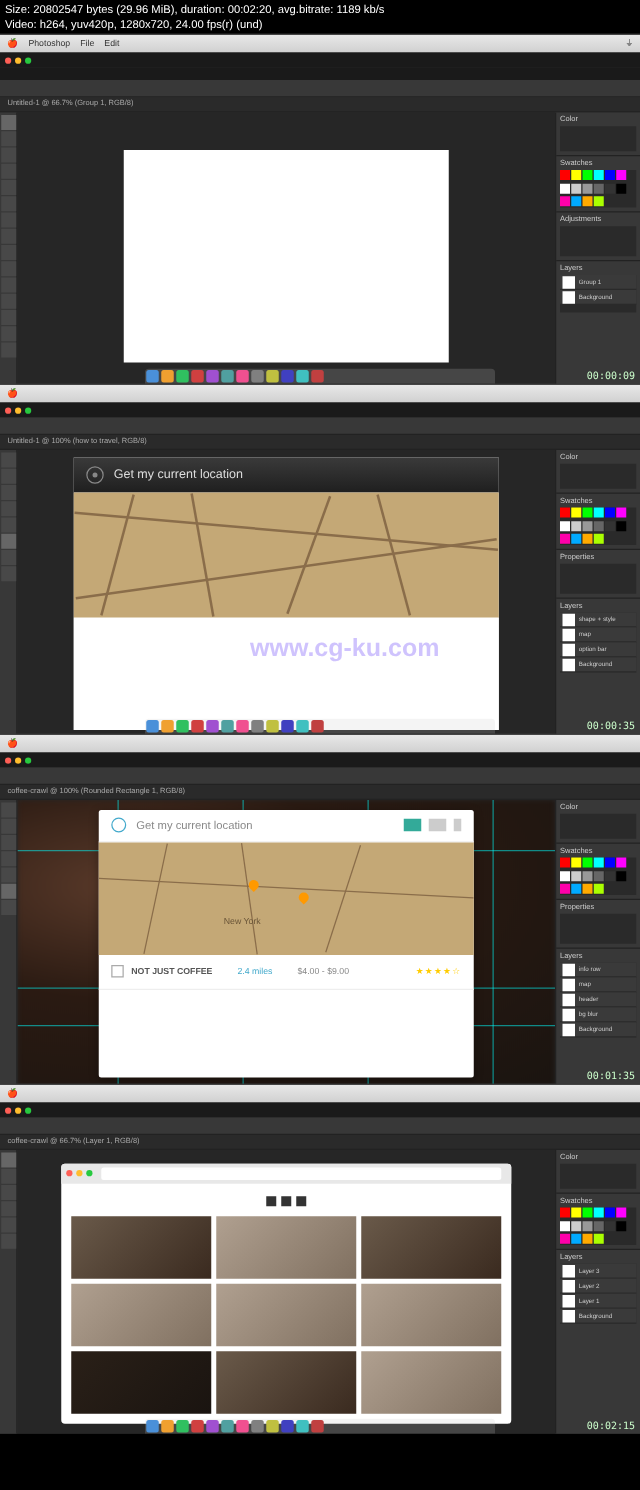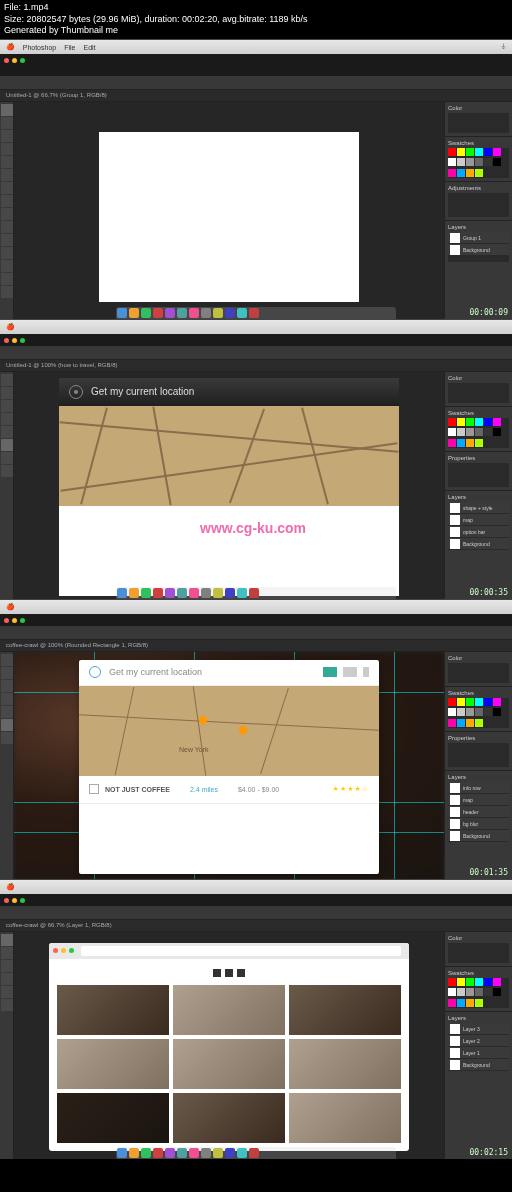--- a/index.html
+++ b/index.html
@@ -63,33 +63,32 @@
 .url-bar { flex: 1; height: 10px; background: #fff; border-radius: 2px; margin: 0 4px; }
 .browser-content { padding: 8px; }
 .grid-header { height: 12px; display: flex; justify-content: center; align-items: center; gap: 4px; margin-bottom: 6px; }
 .grid-icon { width: 8px; height: 8px; background: #333; }
 .image-grid { display: grid; grid-template-columns: repeat(3, 1fr); gap: 4px; }
 .grid-img { height: 50px; background: linear-gradient(135deg, #6a5a4a, #3a2a1f); position: relative; overflow: hidden; }
 .grid-img.light { background: linear-gradient(135deg, #b0a090, #807060); }
 .grid-img.dark { background: linear-gradient(135deg, #2a2018, #1a1410); }
 
 .timestamp { position: absolute; bottom: 2px; right: 4px; color: #cfc; font-size: 8px; font-family: monospace; }
-.watermark { position: absolute; color: #ec4899; font-size: 14px; opacity: 0.8; font-weight: bold; }
+.watermark { position: absolute; color: #c4b5fd; font-size: 20px; opacity: 0.8; font-weight: bold; }
 .dock { position: absolute; bottom: 0; left: 50%; transform: translateX(-50%); height: 12px; width: 280px; background: rgba(200,200,200,0.2); border-radius: 3px 3px 0 0; display: flex; gap: 2px; padding: 1px; }
 .dock-item { width: 10px; height: 10px; border-radius: 2px; }
 
 .map-lines::before, .map-lines::after { content: ""; position: absolute; background: rgba(110,85,55,0.6); }
 </style>
 </head>
 <body>
 
 <div class="info-text">
-  <div>File: 1.mp4</div>
   <div>Size: 20802547 bytes (29.96 MiB), duration: 00:02:20, avg.bitrate: 1189 kb/s</div>
-  <div>Generated by Thumbnail me</div>
+  <div>Video: h264, yuv420p, 1280x720, 24.00 fps(r) (und)</div>
 </div>
 
 <div class="screenshot" style="height:280px">
   <div class="menubar">
     <span>🍎</span>
     <span>Photoshop</span>
     <span>File</span>
     <span>Edit</span>
     <div class="menubar-right">
       <span>⏚</span>

